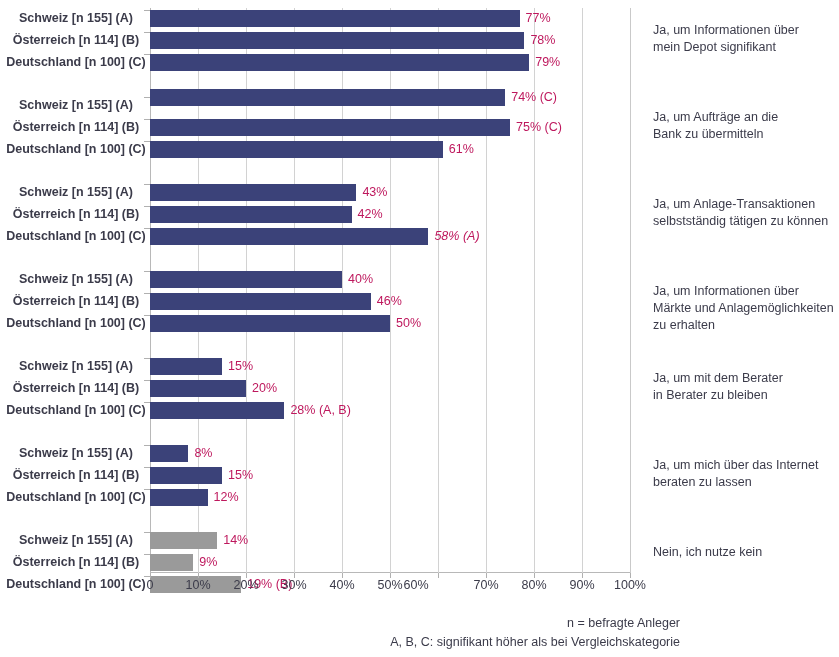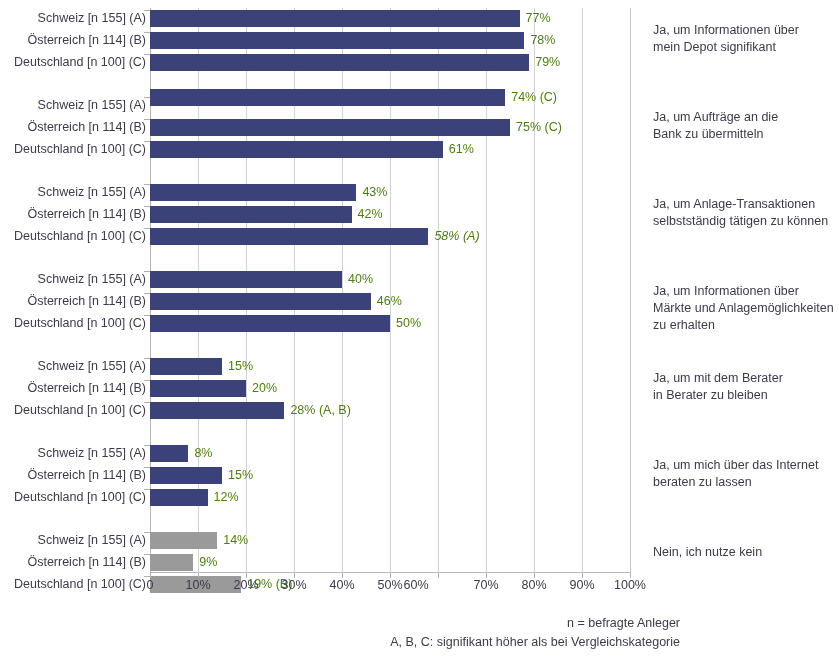--- a/index.html
+++ b/index.html
@@ -71,35 +71,36 @@
   .bar {
     position: absolute;
     left: 0;
     top: 0;
     height: 17px;
   }
   .bar-value {
     position: absolute;
     top: -1px;
     font-size: 12.5px;
-    color: #4d7c0f;
+    color: #be185d;
     white-space: nowrap;
     line-height: 19px;
   }
 
   
   .row-label {
     position: absolute;
     right: 0;
     width: 140px;
-    text-align: right;
+    text-align: center;
     font-size: 12.5px;
     line-height: 17px;
     color: #3b3b4a;
     white-space: nowrap;
+    font-weight: bold;
   }
   .labels-col {
     position: absolute;
     left: 0;
     top: 8px;
     width: 146px;
     height: 565px;
   }
 
   

